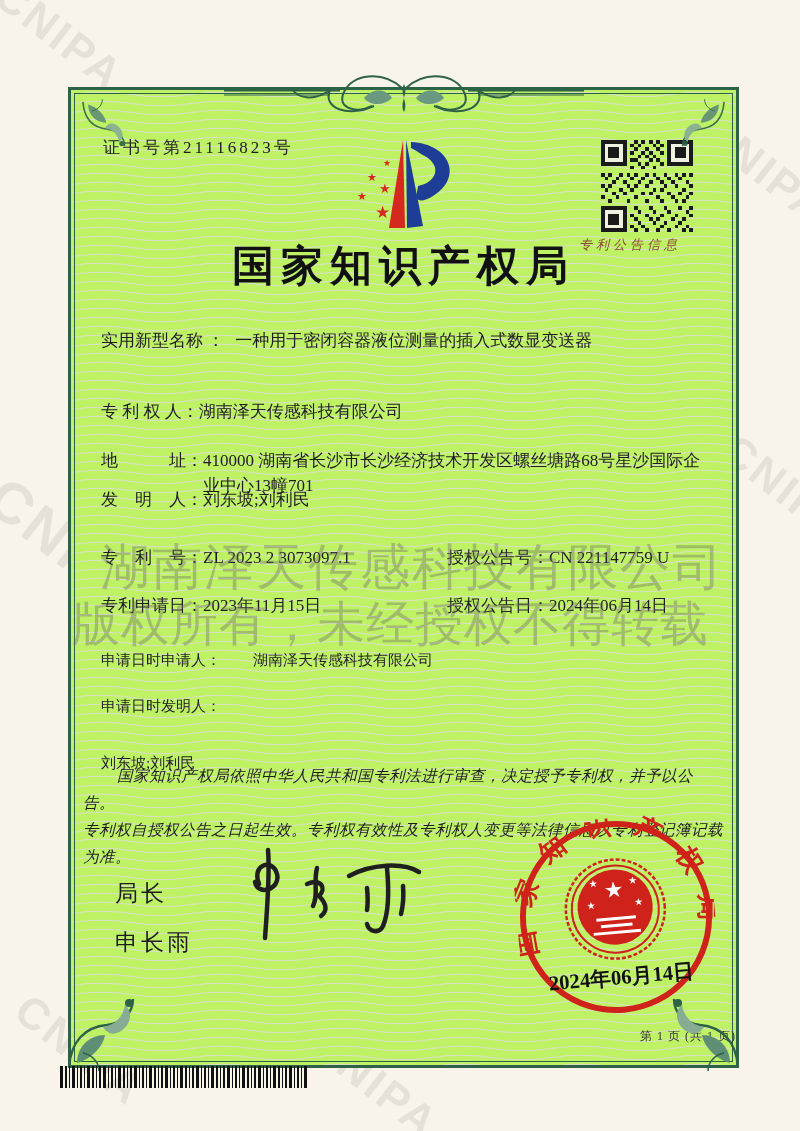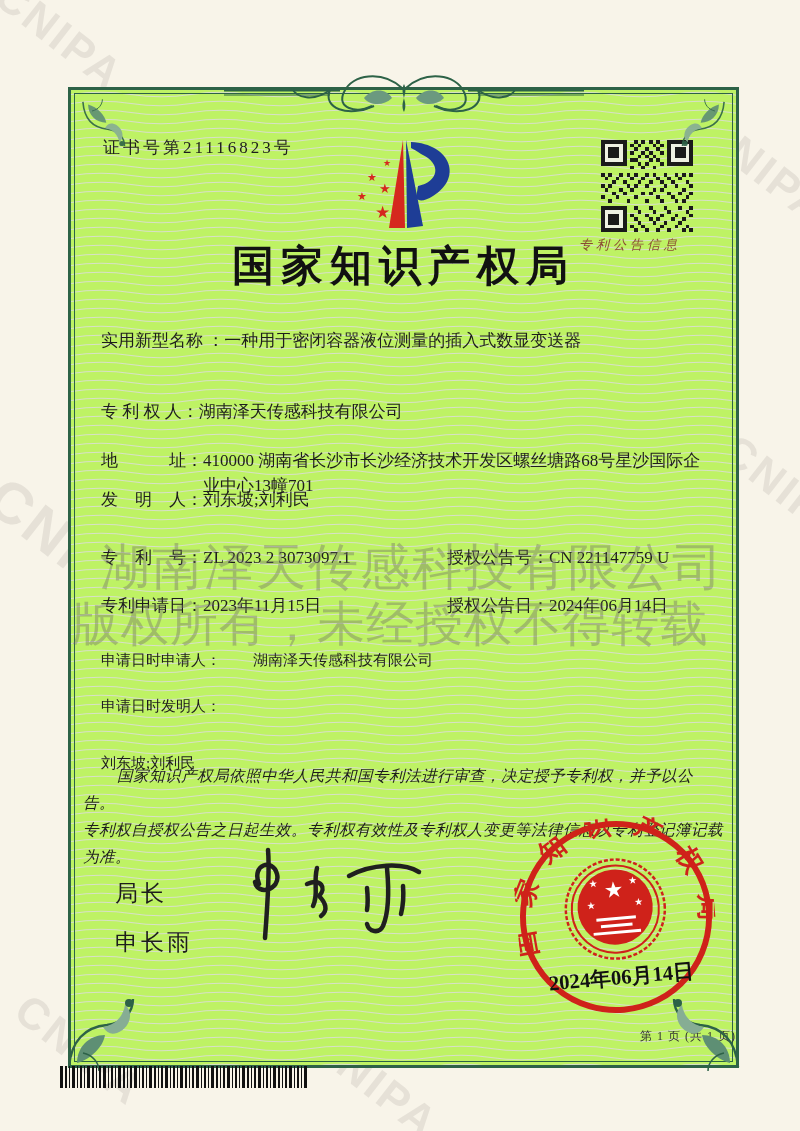--- a/index.html
+++ b/index.html
@@ -21,21 +21,21 @@
   .cert-no{position:absolute;left:32px;top:46px;font-size:17px;letter-spacing:3px;}
   .logo{position:absolute;left:268px;top:46px;}
   .qr{position:absolute;left:530px;top:50px;}
   .qr-label{position:absolute;left:508px;top:146px;width:160px;
             font-size:13px;letter-spacing:4px;color:#8a4a32;font-style:italic;}
   .title{position:absolute;left:0;top:148px;width:100%;text-align:center;
          font-size:42px;font-weight:bold;letter-spacing:7px;color:#111;}
   .row{position:absolute;left:30px;width:610px;font-size:17px;line-height:25px;display:flex;}
   .row .lab{white-space:nowrap;flex:0 0 auto;}
   .row .val{flex:1 1 auto;}
-  .r-name{top:238px;}
+  .r-name{top:238px;gap:11px;}
   .r-patentee{top:309px;}
   .r-address{top:358px;}
   .r-inventors{top:397px;align-items:center;}
   .col2{position:absolute;font-size:17px;white-space:nowrap;}
   .r-pno{left:30px;top:456px;}
   .r-gno{left:376px;top:456px;}
   .r-fdate{left:30px;top:504px;}
   .r-gdate{left:376px;top:504px;}
   .small-row{font-size:15px;gap:32px;}
   .sr1{top:558px;}

